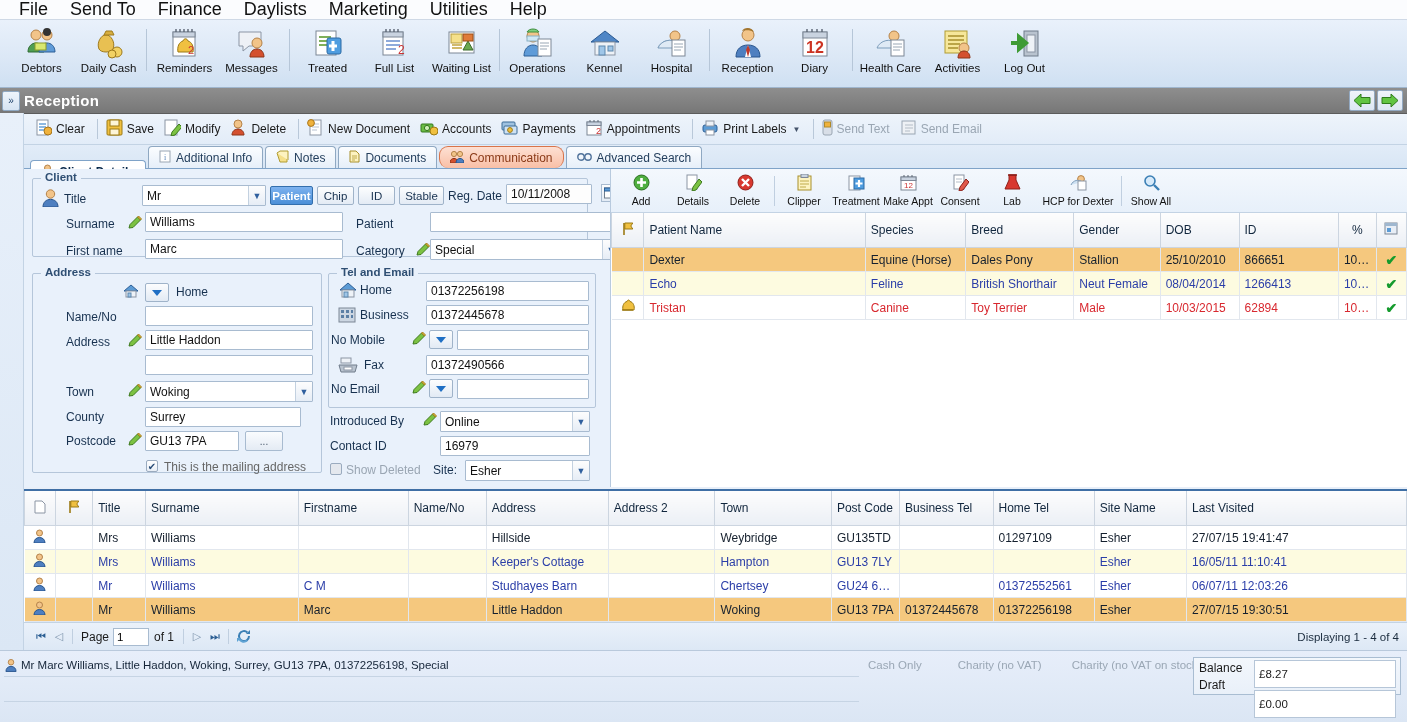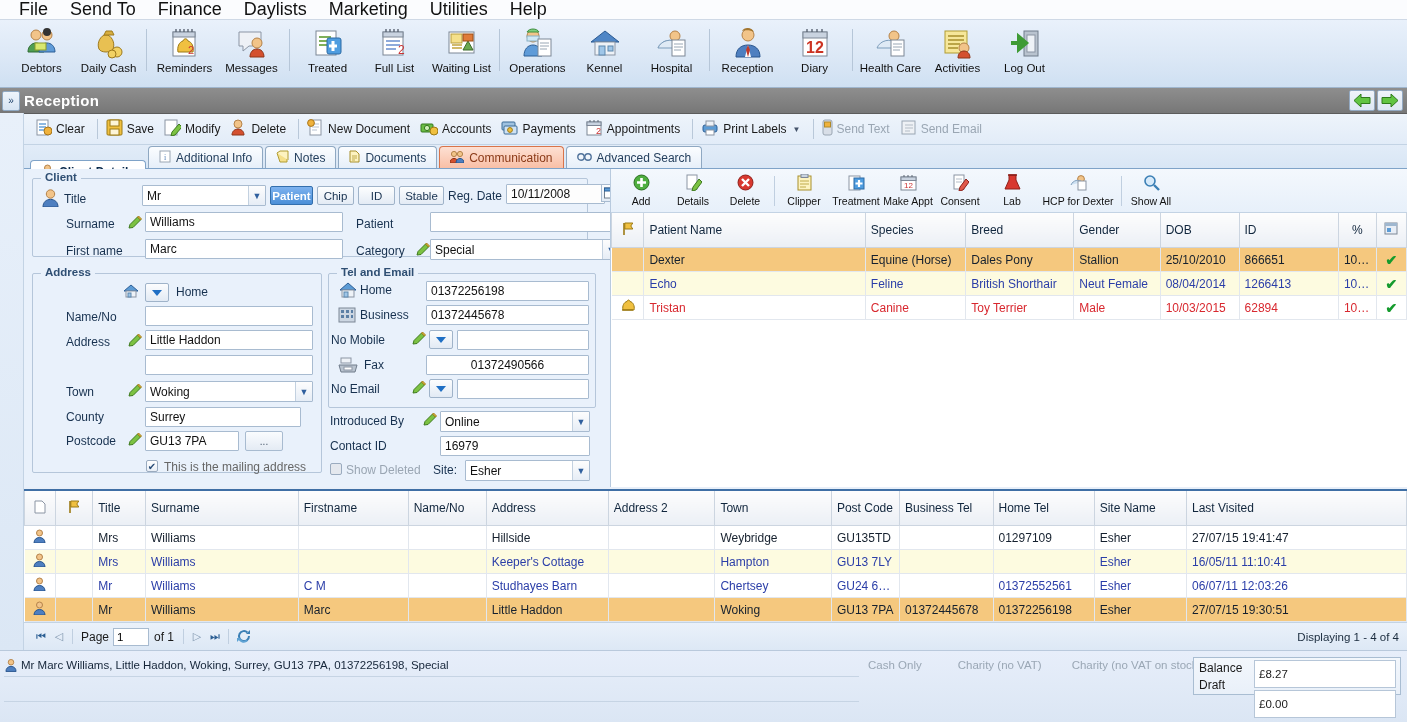--- a/index.html
+++ b/index.html
@@ -76,21 +76,21 @@
   .tabstrip { height: 24px; display: flex; align-items: flex-end;
               padding-left: 30px; background: linear-gradient(#e2ecf8,#d8e6f5);
               border-bottom: 1px solid #7fa3c8; }
   .tab { height: 22px; display: flex; align-items: center; gap: 5px;
          padding: 0 10px; margin-right: 2px; font-size: 12px;
          border: 1px solid #8fa8c2; border-bottom: none;
          border-radius: 4px 4px 0 0;
          background: linear-gradient(#fbfdff,#e6eff9); color: #25405e; cursor: pointer; }
   .tab.active { background: #ffffff; font-weight: bold; color: #0b2b4d;
                 border-color: #7fa3c8; position: relative; top: 15px; height: 23px; }
-  .tab.hl { background: linear-gradient(#fde0d3,#f9bfa6); border-color: #d9744a; color: #8a3a18; }
+  .tab.hl { background: linear-gradient(#fde0d3,#f9bfa6); border-color: #d9744a; color: #8a3a18; border-radius: 9px; }
 
   
   .body { position: absolute; left: 24px; top: 169px; right: 0; height: 318px;
           background: #e9f1fb; display: flex; }
   .leftpane { width: 586px; position: relative; }
   .rightpane { flex: 1; position: relative; border-left: 1px solid #b8cade; background:#fff; }
 
   
   .fs { position: absolute; border: 1px solid #b5c6da; border-radius: 2px; }
   .fs > legend, .fslabel {
@@ -630,21 +630,21 @@
         <span class="val">Mr</span>
         <span class="arw">▼</span>
       </div>
 
       <div class="segbtn sel" style="left:246px; top:17px; width:43px;">Patient</div>
       <div class="segbtn" style="left:293px; top:17px; width:37px;">Chip</div>
       <div class="segbtn" style="left:334px; top:17px; width:37px;">ID</div>
       <div class="segbtn" style="left:375px; top:17px; width:45px;">Stable</div>
 
       <div class="flabel" style="left:424px; top:20px; font-weight:normal;">Reg. Date</div>
-      <input class="tf ro" style="left: 482px; top: 15px; width: 99px;" readonly="" value="10/11/2008">
+      <input class="tf ro" style="left: 482px; top: 15px; width: 86px;" readonly="" value="10/11/2008">
       <div class="caliconbtn" style="left:577px; top:15px;">
         <svg width="12" height="12" viewBox="0 0 12 12">
           <rect x="0.5" y="1" width="11" height="10" fill="#fff" stroke="#6f7d8c"></rect>
           <rect x="0.5" y="1" width="11" height="3" fill="#5b9bd5" stroke="#2d5f96"></rect>
           <circle cx="8.5" cy="8" r="2" fill="#e0584a"></circle>
         </svg>
       </div>
 
       <div class="flabel" style="left:42px; top:48px;">Surname</div>
       <span class="pencil" style="left:104px; top:46px;">
@@ -761,21 +761,21 @@
       </div>
       <input class="tf" style="left: 433px; top: 161px; width: 132px;" value="">
 
       <span style="position:absolute;left:314px;top:188px;">
         <svg width="20" height="16" viewBox="0 0 20 16">
           <rect x="3" y="1" width="10" height="5" fill="#eef2f7" stroke="#8b95a4"></rect>
           <path d="M1 8h18l-2 7H3z" fill="#b9c3cf" stroke="#707c8b"></path>
           <rect x="6" y="10" width="8" height="3" fill="#fff" stroke="#8b95a4"></rect>
         </svg></span>
       <div class="flabel" style="left:340px; top:189px;">Fax</div>
-      <input class="tf" style="left: 402px; top: 186px; width: 163px; text-align: center;" value="01372490566">
+      <input class="tf" style="left: 402px; top: 186px; width: 163px;" value="01372490566">
 
       <div class="flabel" style="left:307px; top:213px;">No Email</div>
       <span class="pencil" style="left:388px; top:211px;">
         <svg width="14" height="14" viewBox="0 0 14 14">
           <path d="M1 13l1-3.5L9.5 2l3 3L5 12.5z" fill="#7cc242" stroke="#3e7a1d"></path>
           <path d="M9.5 2l3 3 1-1-3-3z" fill="#f0c040" stroke="#9c7a14"></path>
         </svg></span>
       <div class="ddbtn" style="left:405px; top:210px;">
         <span class="tri"></span>
       </div>

